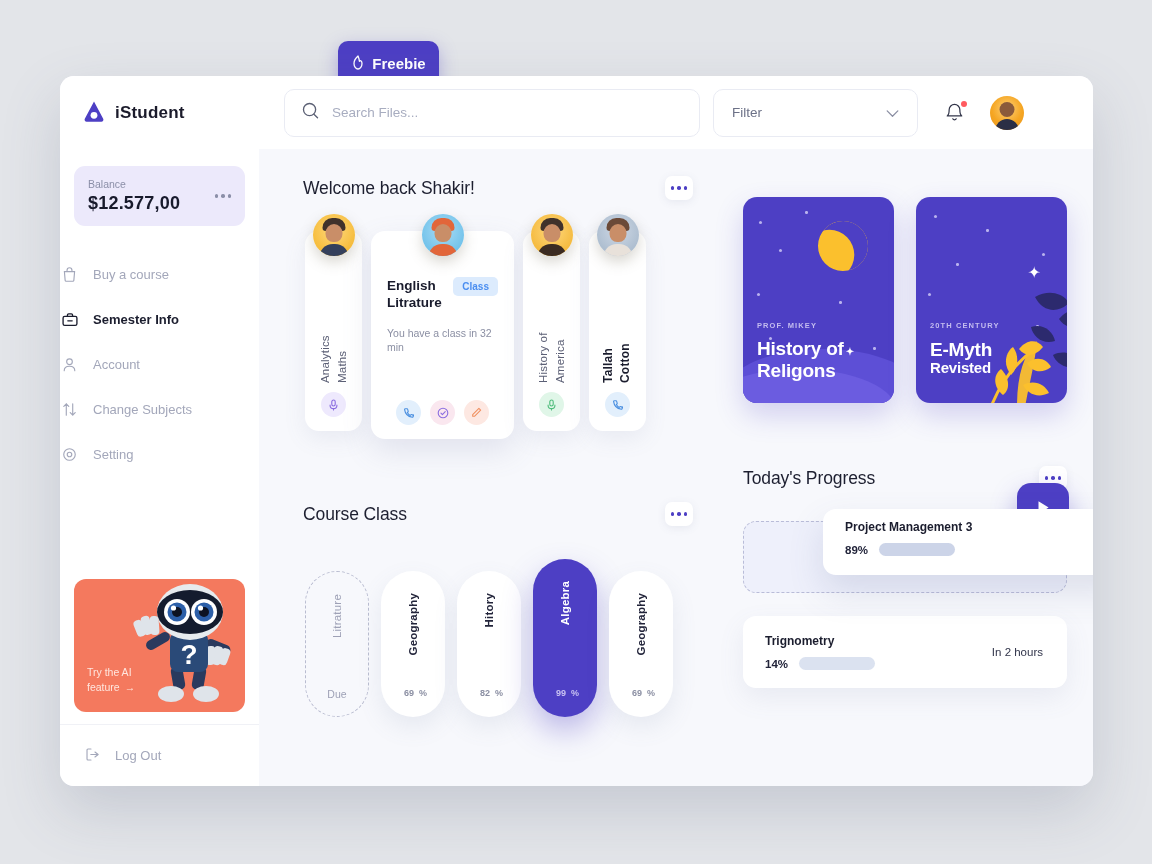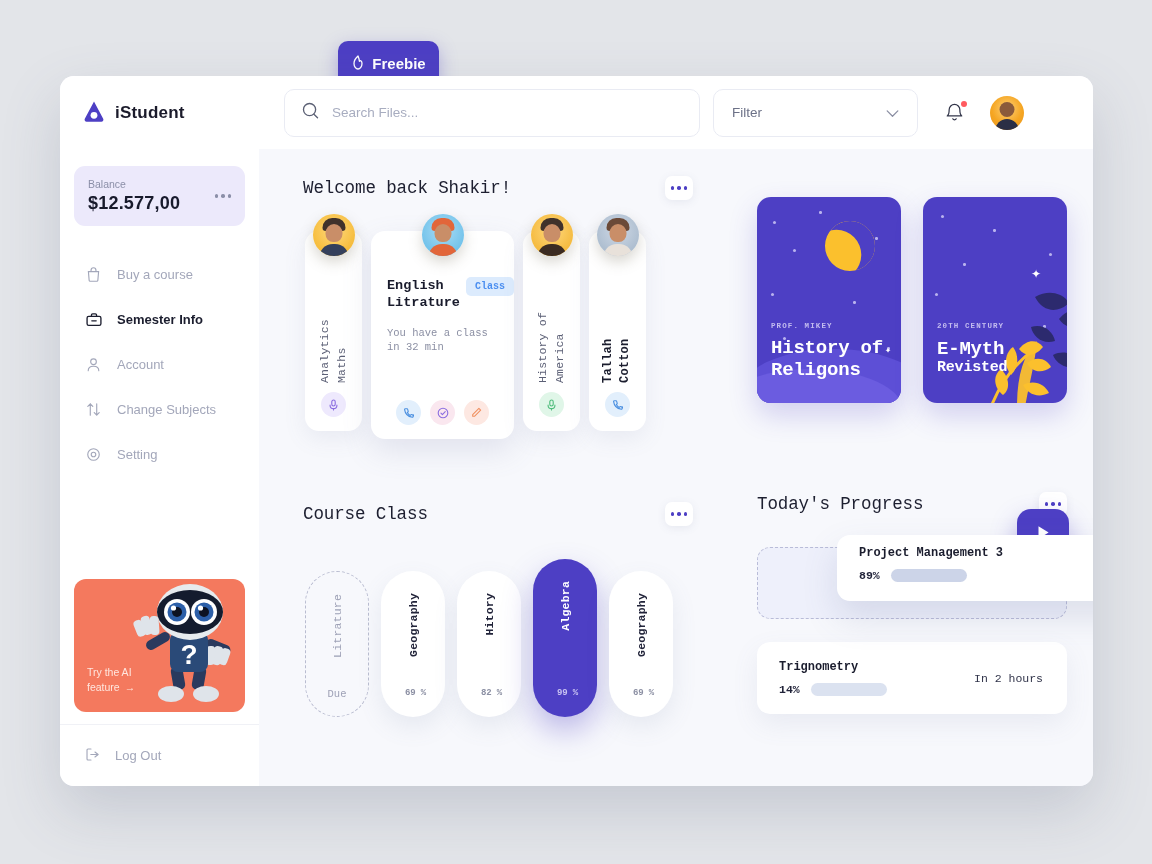--- a/index.html
+++ b/index.html
@@ -88,21 +88,21 @@
     display: flex; align-items: center; justify-content: space-between;
   }
   .balance-label { font-size: 10.5px; color: #8b8fa8; margin-bottom: 3px; }
   .balance-amount { font-size: 18px; font-weight: 700; color: #181a2c; letter-spacing: .2px; }
   .dots-plain { display: flex; gap: 3px; }
   .dots-plain i { width: 3.5px; height: 3.5px; border-radius: 50%; background: #8b8fa8; display: block; }
 
   .nav { margin-top: 26px; display: flex; flex-direction: column; }
   .nav-item {
     height: 45px; display: flex; align-items: center; gap: 14px;
-    padding-left: 24px; font-size: 13px; color: #a3a7ba;
+    font-size: 13px; color: #a3a7ba;
   }
   .nav-item.active { color: #1b1d2e; font-weight: 600; }
   .nav-item .nico { width: 19px; height: 19px; display: flex; align-items: center; justify-content: center; }
 
   .promo {
     margin: auto 14px 0 14px; height: 133px; border-radius: 12px;
     background: #f4795e; position: relative; overflow: hidden;
   }
   .promo-text {
     position: absolute; left: 13px; bottom: 16px;
@@ -111,21 +111,21 @@
   .promo-arrow { display: inline-block; margin-left: 5px; }
   .robot { position: absolute; right: 6px; bottom: 2px; }
 
   .logout {
     height: 62px; display: flex; align-items: center; gap: 14px;
     padding-left: 24px; font-size: 13px; color: #a3a7ba;
     border-top: 1px solid #f0f1f6; margin-top: 12px;
   }
 
   
-  .main { flex: 1; background: #f7f8fc; padding: 22px 26px 0 44px; display: flex; gap: 64px; min-width: 0; font-family: Liberation Mono, monospace; }
+  .main { flex: 1; background: #f7f8fc; padding: 22px 26px 0 44px; display: flex; gap: 50px; min-width: 0; }
   .col-left { width: 390px; flex: 0 0 390px; }
   .col-right { flex: 1; min-width: 0; }
 
   .sec-head { display: flex; align-items: center; justify-content: space-between; height: 34px; }
   .sec-title { font-size: 17.5px; font-weight: 500; color: #1d1f30; letter-spacing: -.1px; }
   .kebab {
     width: 28px; height: 24px; border-radius: 7px; background: #fff;
     display: flex; align-items: center; justify-content: center; gap: 3px;
     box-shadow: 0 2px 8px rgba(90,100,140,.10);
   }
@@ -634,21 +634,21 @@
               </svg>
               <span class="sparkle" style="right:26px;top:66px;font-size:16px">✦</span>
               <div class="book-author">20TH CENTURY</div>
               <div class="book-title" style="bottom:26px">
                 <span>E-Myth</span>
                 <span class="sub2">Revisted</span>
               </div>
             </div>
           </div>
 
-          <div class="sec-head" style="margin-top:84px">
+          <div class="sec-head" style="margin-top:58px">
             <div class="sec-title">Today's Progress</div>
             <div class="kebab">
                 <i></i>
                 <i></i>
                 <i></i>
               </div>
           </div>
 
           <div class="prog-wrap">
             <div class="play-btn">

